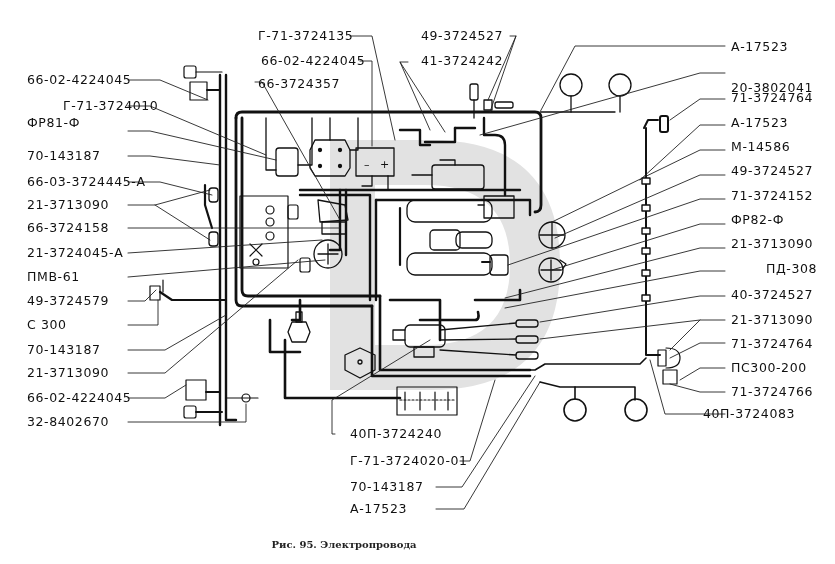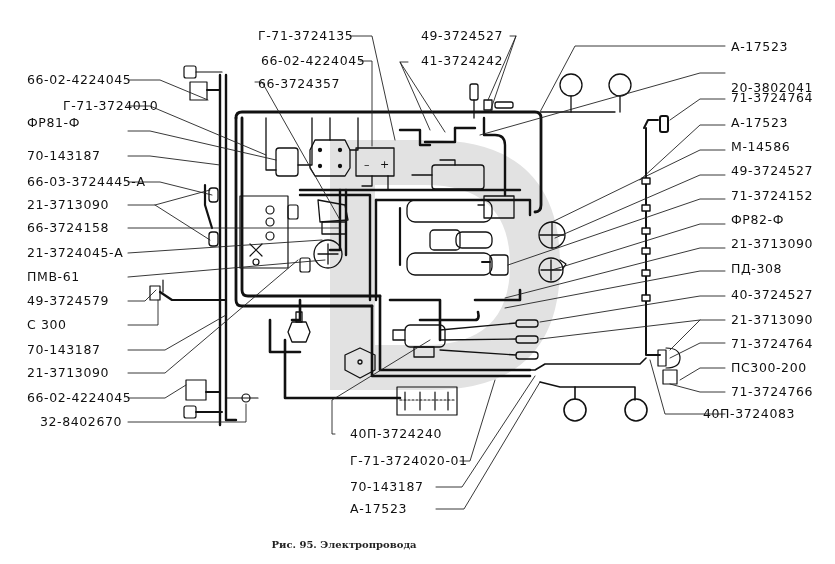--- a/index.html
+++ b/index.html
@@ -290,38 +290,38 @@
   <div class="lbl" style="left:27px; top:175px;">66-03-3724445-А</div>
   <div class="lbl" style="left:27px; top:198px;">21-3713090</div>
   <div class="lbl" style="left:27px; top:221px;">66-3724158</div>
   <div class="lbl" style="left:27px; top:246px;">21-3724045-А</div>
   <div class="lbl" style="left:27px; top:270px;">ПМВ-61</div>
   <div class="lbl" style="left:27px; top:294px;">49-3724579</div>
   <div class="lbl" style="left:27px; top:318px;">С 300</div>
   <div class="lbl" style="left:27px; top:343px;">70-143187</div>
   <div class="lbl" style="left:27px; top:366px;">21-3713090</div>
   <div class="lbl" style="left:27px; top:391px;">66-02-4224045</div>
-  <div class="lbl" style="left:27px; top:415px;margin-left:13px;">32-8402670</div>
+  <div class="lbl" style="left:27px; top:415px;">32-8402670</div>
 
   <div class="lbl" style="left:258px; top:29px;">Г-71-3724135</div>
   <div class="lbl" style="left:261px; top:54px;">66-02-4224045</div>
   <div class="lbl" style="left:258px; top:77px;">66-3724357</div>
   <div class="lbl" style="left:421px; top:29px;">49-3724527</div>
   <div class="lbl" style="left:421px; top:54px;">41-3724242</div>
 
   <div class="lbl" style="left:731px; top:40px;">А-17523</div>
   <div class="lbl" style="left:731px; top:81px;">20-3802041</div>
   <div class="lbl" style="left:731px; top:91px;">71-3724764</div>
   <div class="lbl" style="left:731px; top:116px;">А-17523</div>
   <div class="lbl" style="left:731px; top:140px;">М-14586</div>
   <div class="lbl" style="left:731px; top:164px;">49-3724527</div>
   <div class="lbl" style="left:731px; top:189px;">71-3724152</div>
   <div class="lbl" style="left:731px; top:213px;">ФР82-Ф</div>
   <div class="lbl" style="left:731px; top:237px;">21-3713090</div>
-  <div class="lbl" style="left:731px; top:262px;">ПД-308</div>
+  <div class="lbl" style="left:766px; top:262px;">ПД-308</div>
   <div class="lbl" style="left:731px; top:288px;">40-3724527</div>
   <div class="lbl" style="left:731px; top:313px;">21-3713090</div>
   <div class="lbl" style="left:731px; top:337px;">71-3724764</div>
   <div class="lbl" style="left:731px; top:361px;">ПС300-200</div>
   <div class="lbl" style="left:731px; top:385px;">71-3724766</div>
   <div class="lbl" style="left:703px; top:407px;">40П-3724083</div>
 
   <div class="lbl" style="left:350px; top:427px;text-align:center;">40П-3724240</div>
   <div class="lbl" style="left:350px; top:454px;">Г-71-3724020-01</div>
   <div class="lbl" style="left:350px; top:480px;">70-143187</div>

